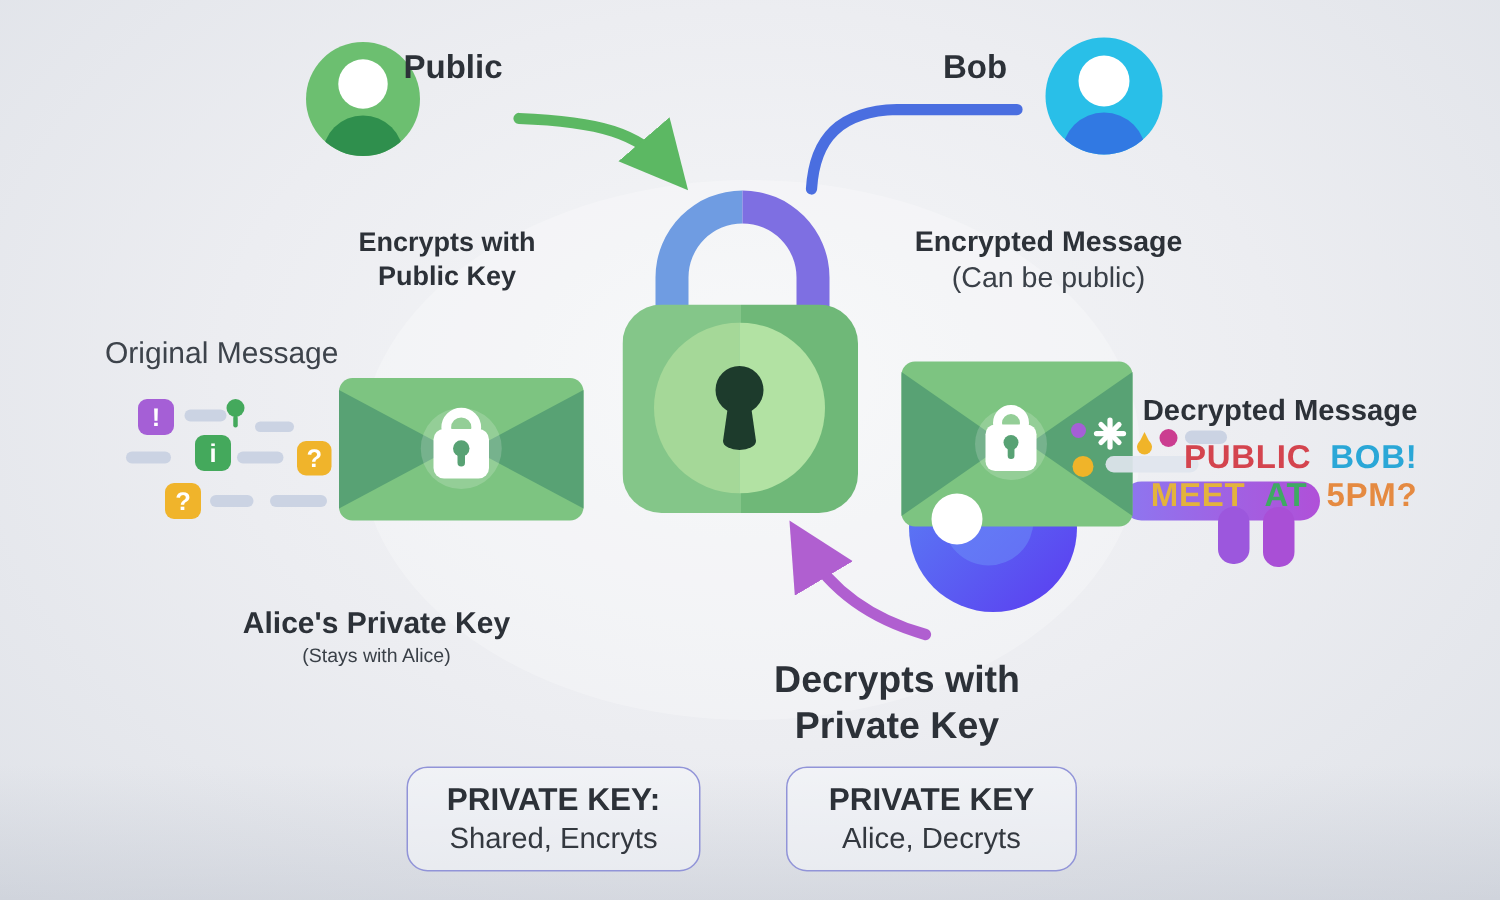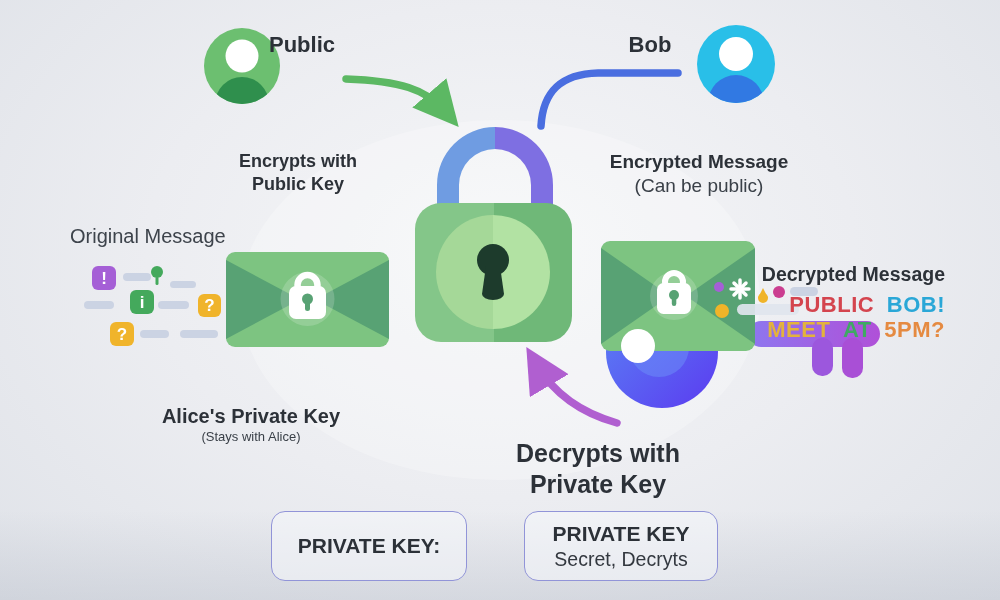--- a/index.html
+++ b/index.html
@@ -210,20 +210,21 @@
     </div>
     <div class="decrypted-line">
       <span style="color: rgb(227, 179, 60);">MEET</span>
       <span style="color: rgb(63, 169, 99);">AT</span>
       <span style="color: rgb(229, 138, 65);">5PM?</span>
     </div>
   </div>
 
   <div class="keybox public">
     <div class="kb-title">PRIVATE KEY:</div>
+    <div class="kb-sub">Shared, Encryts</div>
   </div>
 
   <div class="keybox private">
     <div class="kb-title">PRIVATE KEY</div>
-    <div class="kb-sub">Secret, Decryts</div>
+    <div class="kb-sub">Alice, Decryts</div>
   </div>
 
 </div>
 
 </body></html>

